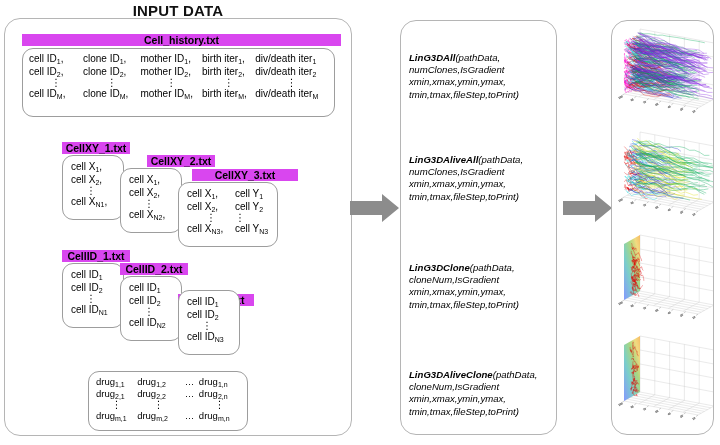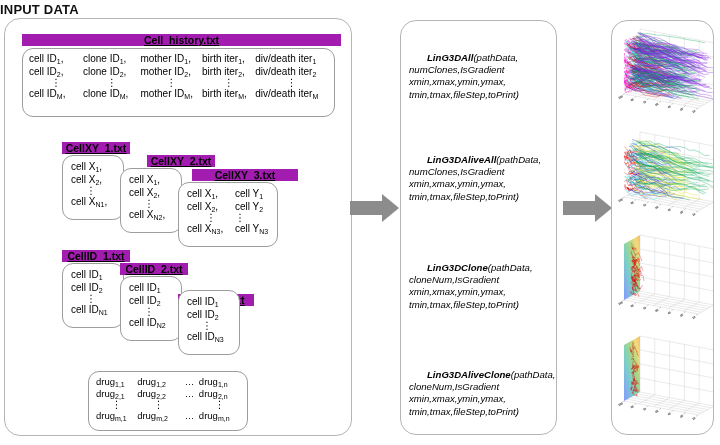--- a/index.html
+++ b/index.html
@@ -16,22 +16,23 @@
     overflow: hidden;
   }
   .stage {
     position: absolute;
     left: 0; top: 0;
     width: 720px; height: 445px;
   }
   .col-title {
     position: absolute;
     font-weight: bold;
-    font-size: 13px;
+    font-size: 15px;
     letter-spacing: 0.2px;
+    text-align: center;
     color: #111;
     white-space: nowrap;
   }
   #title-input  { left: 0;   top: 2px; width: 356px; }
   #title-routines { left: 396px; top: 2px; width: 162px; }
   #title-output { left: 600px; top: 2px; width: 118px; }
 
   
   .panel {
     position: absolute;
@@ -51,24 +52,23 @@
     border-radius: 11px;
     background: #fff;
     box-sizing: border-box;
   }
   .file-label {
     position: absolute;
     font-weight: bold;
     font-size: 10.5px;
     color: #000;
     white-space: nowrap;
-    background: #a21caf;
+    background: #d946ef;
     padding: 0 3px;
     text-align: center;
-    text-decoration: underline;
   }
   .rows {
     position: absolute;
     left: 0; top: 0;
     width: 100%; height: 100%;
     box-sizing: border-box;
     padding: 5px 8px 4px 8px;
     font-size: 10px;
     line-height: 11.5px;
     color: #000;
@@ -126,21 +126,20 @@
     left: 8px;
     width: 142px;
     font-size: 9.6px;
     line-height: 12.2px;
     font-style: italic;
     color: #000;
   }
   .routine .fname {
     font-weight: bold;
     font-style: italic;
-    margin-left: 18px;
   }
   #routine-0 { top: 31px; }
   #routine-1 { top: 133px; }
   #routine-2 { top: 241px; }
   #routine-3 { top: 348px; }
 
   
   .arrow { position: absolute; }
   #arrow-1 { left: 350px; top: 193px; }
   #arrow-2 { left: 563px; top: 193px; }

